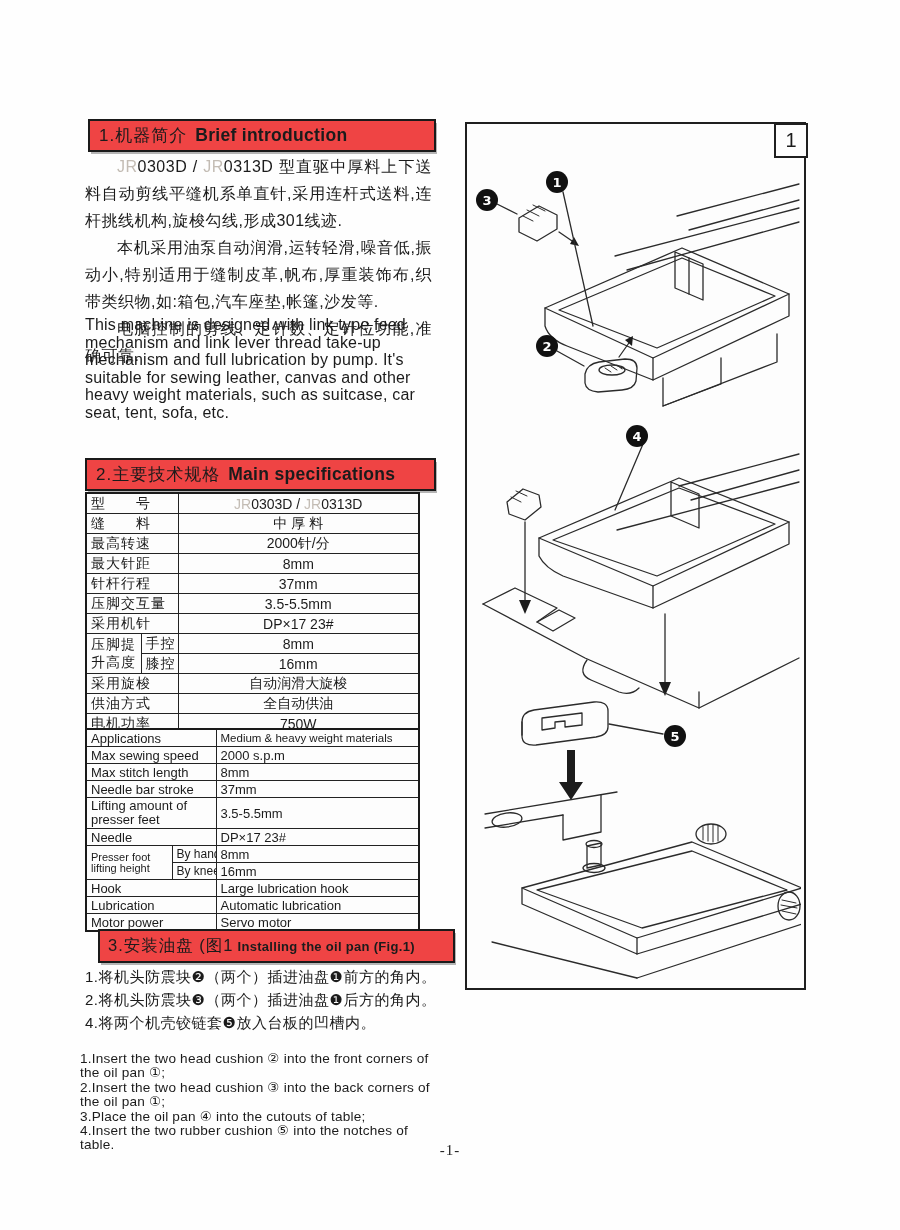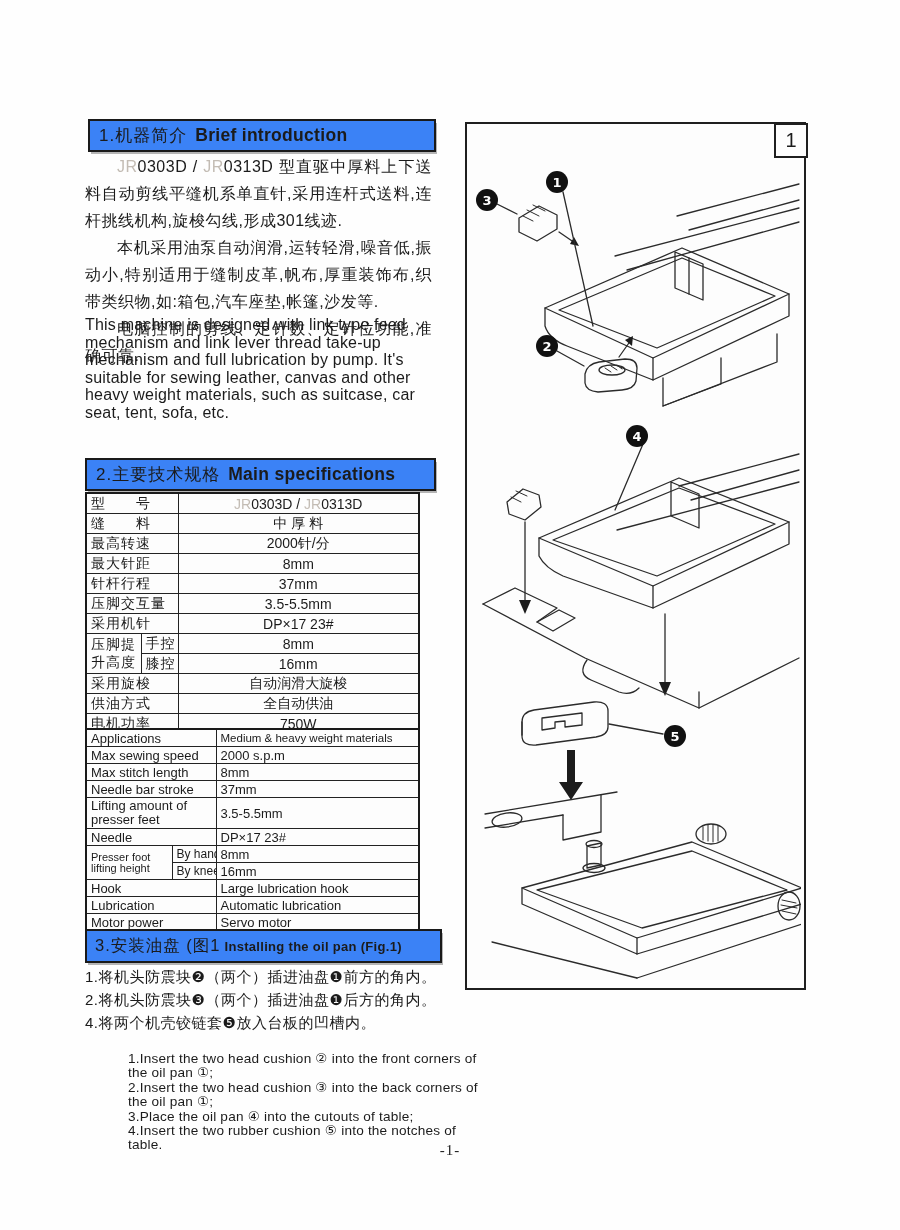--- a/index.html
+++ b/index.html
@@ -4,21 +4,21 @@
 <style>
   html,body{margin:0;padding:0;background:#ffffff;}
   .page{
     position:relative;width:900px;height:1230px;background:#fefefe;
     font-family:"Liberation Sans","DejaVu Sans",sans-serif;color:#1b1b1b;
     overflow:hidden;
   }
   .abs{position:absolute;}
   
   .sec-box{
-    border:2px solid #1a1a1a;background:#3b82f6;
+    border:2px solid #1a1a1a;background:#ef4444;
     display:flex;align-items:center;padding-left:9px;
     box-shadow:2px 3px 0 -1px #b5b5b5;
     white-space:nowrap;
   }
   .sec-zh{font-size:17px;letter-spacing:1px;}
   .sec-en{font-weight:bold;font-size:17.5px;margin-left:8px;letter-spacing:.3px;}
   
   .zh-para{font-size:16px;line-height:27px;text-align:justify;letter-spacing:.5px;}
   .indent{text-indent:2em;}
   .faded{color:#c3bcb4;}
@@ -30,21 +30,21 @@
   .tzh td{height:19px;font-size:14px;}
   .tzh .lbl{text-align:left;letter-spacing:1px;}
   .tzh .val{text-align:center;}
   .ten td{height:16px;font-size:13px;}
   .ten .lbl{text-align:left;}
   .ten .grp{font-size:11px;white-space:normal;line-height:11px;}
   .ten .small{font-size:11.5px;}
   .ten .lift{height:30px;white-space:normal;line-height:14px;}
   
   .zh-steps{font-size:15px;line-height:23px;letter-spacing:.5px;}
-  .en-steps{font-size:13.6px;line-height:14.4px;letter-spacing:.2px;margin-left:48px;}
+  .en-steps{font-size:13.6px;line-height:14.4px;letter-spacing:.2px;}
   .en-steps div{margin:0;}
   
   .fig-panel{border:2px solid #1f1f1f;background:#fdfdfd;}
   .fig-num{
     border:2px solid #1f1f1f;background:#fdfdfd;display:flex;
     align-items:center;justify-content:center;font-size:20px;
   }
   .pagenum{font-size:15px;font-family:"Liberation Serif","DejaVu Serif",serif;letter-spacing:1px;}
   svg.diagram{display:block;}
   svg.diagram path, svg.diagram line, svg.diagram ellipse, svg.diagram circle.open{
@@ -193,21 +193,21 @@
           <td colspan="2" class="lbl">Lubrication</td>
           <td>Automatic lubrication</td>
         </tr>
     <tr>
           <td colspan="2" class="lbl">Motor power</td>
           <td>Servo motor</td>
         </tr>
   </tbody>
     </table>
 
-  <div class="abs sec-box" style="left:85px;top:929px;width:345px;height:30px;padding-left:8px;">
+  <div class="abs sec-box" style="left:98px;top:929px;width:345px;height:30px;padding-left:8px;">
     <span class="sec-zh" style="font-size:16.5px;">3.安装油盘 (图1</span>
     <span class="sec-en" style="margin-left:4px;font-size:13px;">Installing the oil pan (Fig.1)</span>
   </div>
 
   <div class="abs zh-steps" style="left:85px;top:965px;width:360px;">
     <div>1.将机头防震块❷（两个）插进油盘❶前方的角内。</div>
     <div>2.将机头防震块❸（两个）插进油盘❶后方的角内。</div>
     <div>4.将两个机壳铰链套❺放入台板的凹槽内。</div>
   </div>
 

